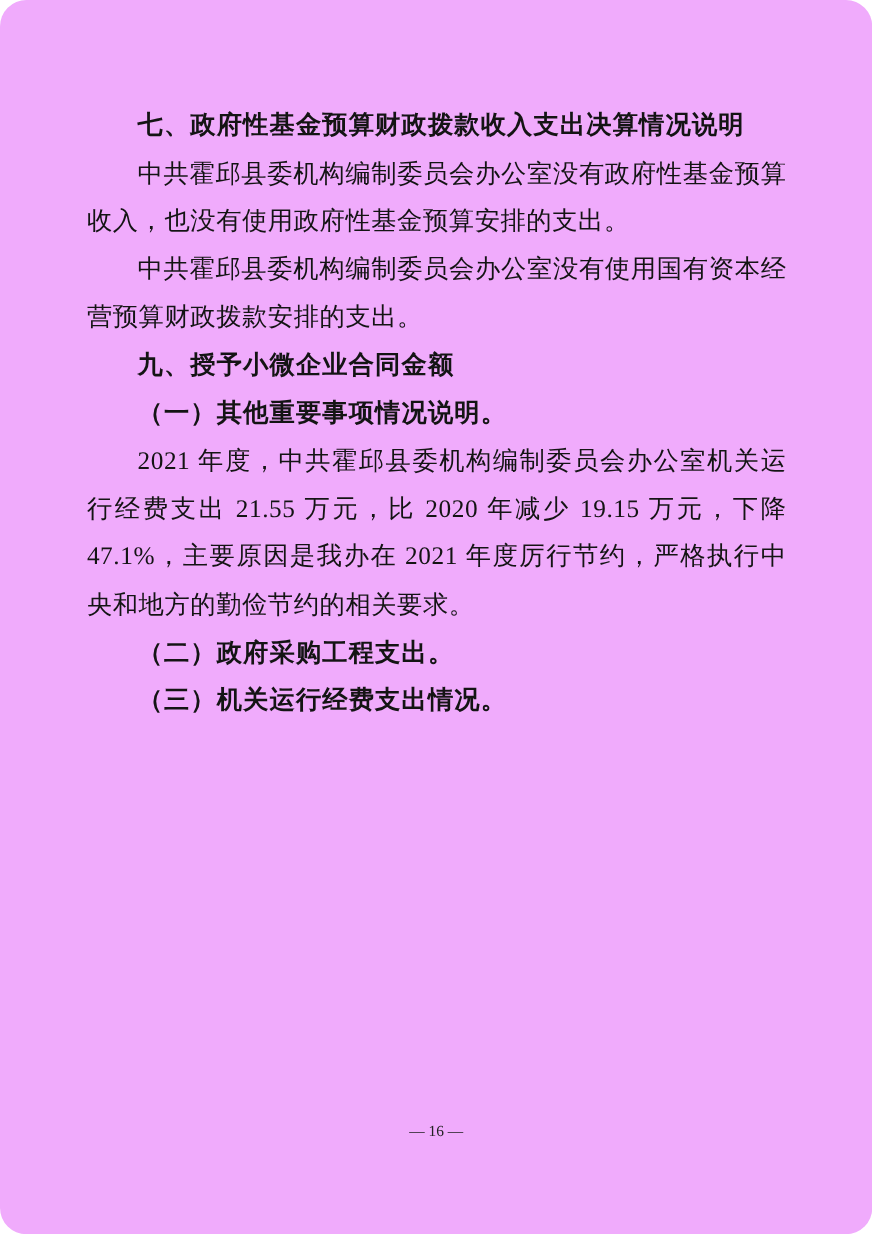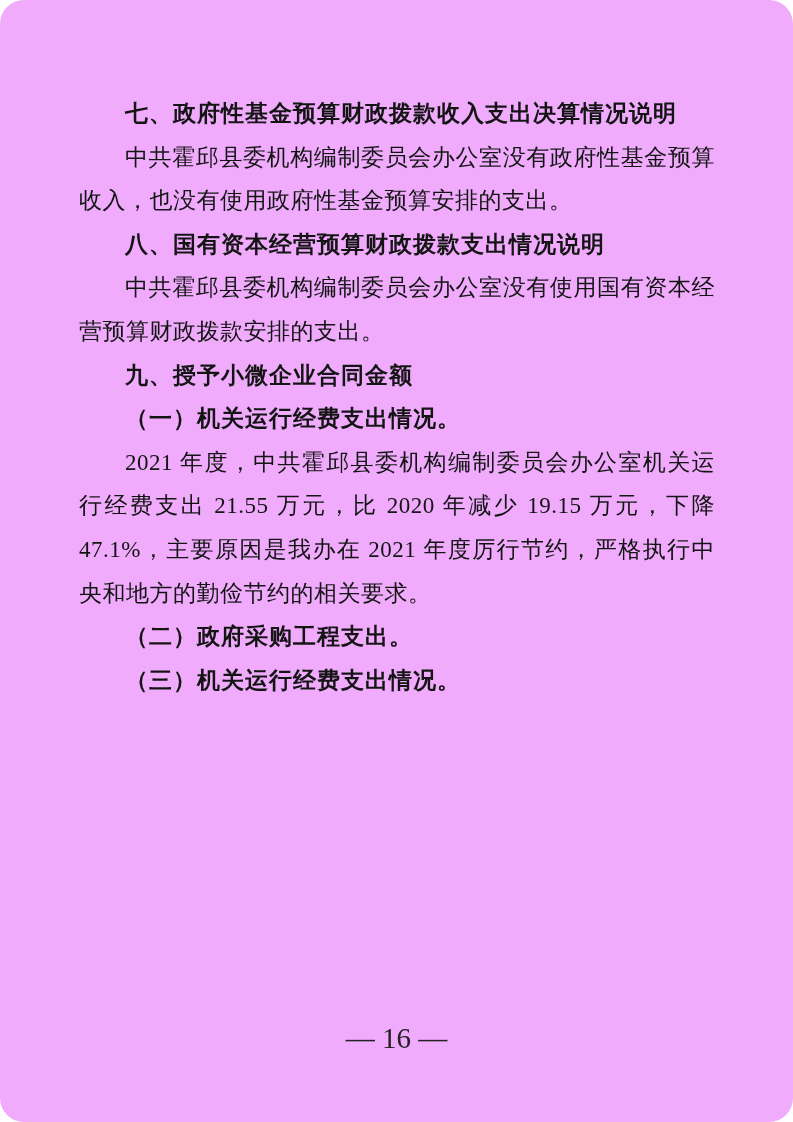--- a/index.html
+++ b/index.html
@@ -39,35 +39,34 @@
   p.subheading {
     font-weight: 700;
     letter-spacing: 1px;
   }
   .footer {
     position: absolute;
     left: 0;
     right: 0;
     top: 1022px;
     text-align: center;
-    font-size: 29px;
+    font-size: 14px;
     color: #222222;
     font-family: "Liberation Serif", "DejaVu Serif", serif;
   }
 </style>
 </head>
 <body>
 
 <div class="page">
   <div class="content">
     <p class="heading">七、政府性基金预算财政拨款收入支出决算情况说明</p>
     <p class="body">中共霍邱县委机构编制委员会办公室没有政府性基金预算收入，也没有使用政府性基金预算安排的支出。</p>
-    <p class="heading">八、国有资本经营预算财政拨款支出情况说明</p>
     <p class="body">中共霍邱县委机构编制委员会办公室没有使用国有资本经营预算财政拨款安排的支出。</p>
     <p class="heading">九、授予小微企业合同金额</p>
-    <p class="subheading">（一）机关运行经费支出情况。</p>
+    <p class="subheading">（一）其他重要事项情况说明。</p>
     <p class="body">2021 年度，中共霍邱县委机构编制委员会办公室机关运行经费支出 21.55 万元，比 2020 年减少 19.15 万元，下降 47.1%，主要原因是我办在 2021 年度厉行节约，严格执行中央和地方的勤俭节约的相关要求。</p>
     <p class="subheading">（二）政府采购工程支出。</p>
     <p class="subheading">（三）机关运行经费支出情况。</p>
   </div>
 
   <div class="footer">— 16 —</div>
 </div>
 
 </body></html>

